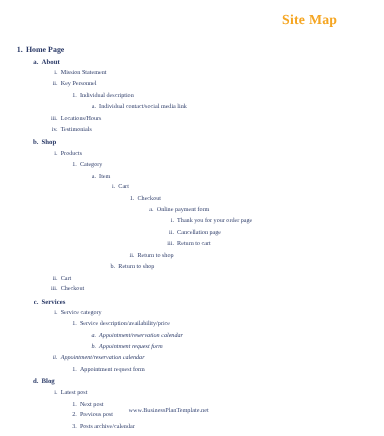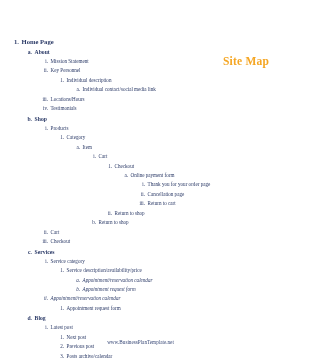--- a/index.html
+++ b/index.html
@@ -18,28 +18,27 @@
   }
   #page {
     position: absolute;
     left: 0; top: 0;
     width: 281px;
     height: 363px;
     box-sizing: border-box;
   }
   #title {
     position: absolute;
-    right: 12px;
+    right: 0;
     top: 11px;
     font-size: 11.5px;
     font-weight: bold;
     color: #f5a623;
     letter-spacing: 0.2px;
     white-space: nowrap;
-    margin-top: 44px;
   }
   #outline {
     position: absolute;
     left: 0;
     top: 36px;
     width: 281px;
   }
   .row {
     display: flex;
     align-items: baseline;

